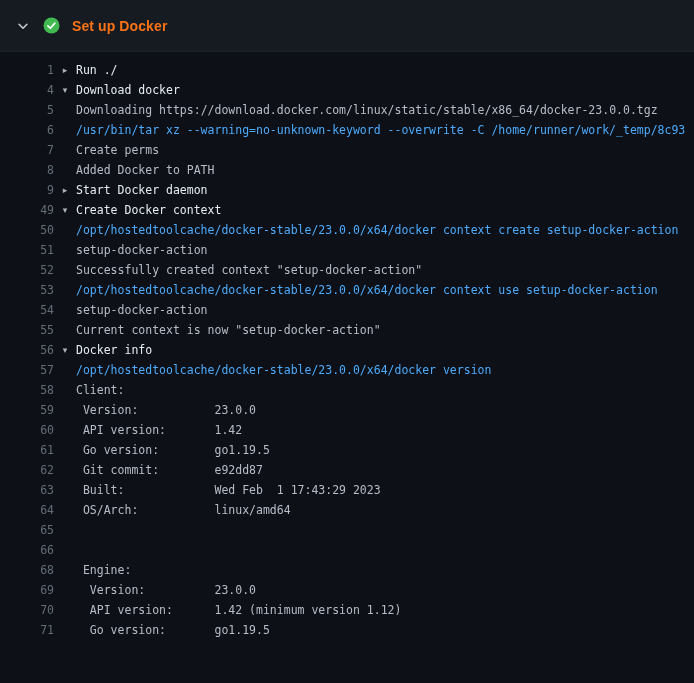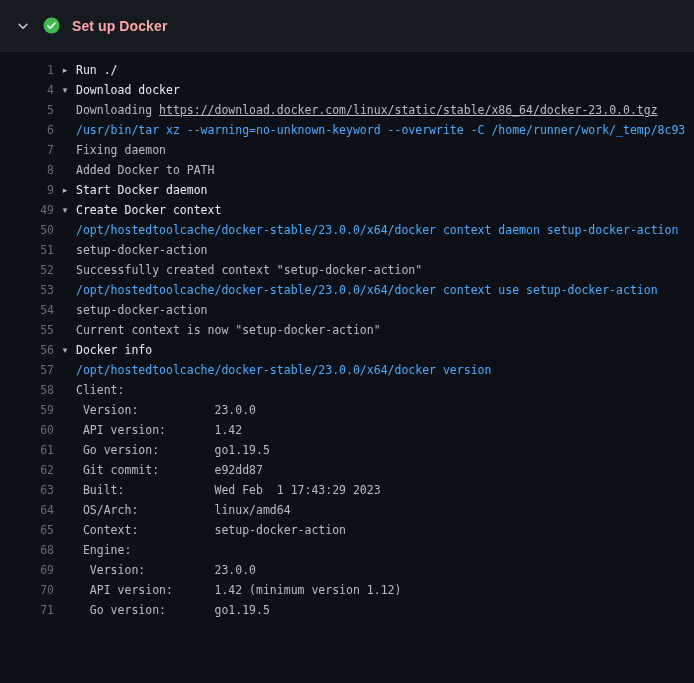--- a/index.html
+++ b/index.html
@@ -18,21 +18,21 @@
   .header{
     height:52px;width:100%;
     background:var(--header-bg);
     border-bottom:1px solid #1b2128;
     display:flex;align-items:center;
     padding:0 16px;cursor:pointer;
   }
   .header .chev{display:inline-flex;align-items:center;margin-right:13px;}
   .header .status{display:inline-flex;align-items:center;margin-right:12px;}
   .header .title{
-    color:#fca5a5;font-size:14px;font-weight:600;
+    color:#f97316;font-size:14px;font-weight:600;
     letter-spacing:.1px;
   }
 
   .log{
     padding-top:8px;
     font-family:"DejaVu Sans Mono","Liberation Mono",monospace;
     font-size:11.5px;
   }
   .line{
     display:flex;align-items:flex-start;
@@ -50,21 +50,21 @@
     font-family:"DejaVu Sans",sans-serif;
     font-size:9px;color:#aab2bb;line-height:20px;
     cursor:pointer;
   }
   .txt{white-space:pre;overflow:hidden;}
   .txt.plain{color:var(--plain);}
   .txt.group{color:var(--group);}
   .txt.command{color:var(--command);}
   .txt.link{color:var(--plain);}
   .log-link{
-    color:var(--plain);text-decoration:underline;cursor:pointer;
+    color:var(--plain);cursor:pointer;
   }
   .line.group{cursor:pointer;}
 </style>
 </head>
 <body>
 
 <div class="header">
   <span class="chev">
     <svg width="14" height="14" viewBox="0 0 16 16">
       <path d="M3.5 6l4.5 4.5L12.5 6" stroke="#c9d1d9" stroke-width="1.7" fill="none" stroke-linecap="round" stroke-linejoin="round"></path>
@@ -77,37 +77,38 @@
     </svg>
   </span>
   <span class="title">Set up Docker</span>
 </div>
 
 <div class="log">
     <div class="line group"><span class="ln">1</span><span class="marker">▸</span><span class="txt group">Run ./</span></div>
     <div class="line group"><span class="ln">4</span><span class="marker">▾</span><span class="txt group">Download docker</span></div>
     <div class="line"><span class="ln">5</span><span class="marker"></span><span class="txt link"><span>Downloading </span><a class="log-link">https://download.docker.com/linux/static/stable/x86_64/docker-23.0.0.tgz</a></span></div>
     <div class="line"><span class="ln">6</span><span class="marker"></span><span class="txt command">/usr/bin/tar xz --warning=no-unknown-keyword --overwrite -C /home/runner/work/_temp/8c93</span></div>
-    <div class="line"><span class="ln">7</span><span class="marker"></span><span class="txt plain">Fixing daemon</span></div>
+    <div class="line"><span class="ln">7</span><span class="marker"></span><span class="txt plain">Create perms</span></div>
     <div class="line"><span class="ln">8</span><span class="marker"></span><span class="txt plain">Added Docker to PATH</span></div>
     <div class="line group"><span class="ln">9</span><span class="marker">▸</span><span class="txt group">Start Docker daemon</span></div>
     <div class="line group"><span class="ln">49</span><span class="marker">▾</span><span class="txt group">Create Docker context</span></div>
-    <div class="line"><span class="ln">50</span><span class="marker"></span><span class="txt command">/opt/hostedtoolcache/docker-stable/23.0.0/x64/docker context daemon setup-docker-action</span></div>
+    <div class="line"><span class="ln">50</span><span class="marker"></span><span class="txt command">/opt/hostedtoolcache/docker-stable/23.0.0/x64/docker context create setup-docker-action</span></div>
     <div class="line"><span class="ln">51</span><span class="marker"></span><span class="txt plain">setup-docker-action</span></div>
     <div class="line"><span class="ln">52</span><span class="marker"></span><span class="txt plain">Successfully created context "setup-docker-action"</span></div>
     <div class="line"><span class="ln">53</span><span class="marker"></span><span class="txt command">/opt/hostedtoolcache/docker-stable/23.0.0/x64/docker context use setup-docker-action</span></div>
     <div class="line"><span class="ln">54</span><span class="marker"></span><span class="txt plain">setup-docker-action</span></div>
     <div class="line"><span class="ln">55</span><span class="marker"></span><span class="txt plain">Current context is now "setup-docker-action"</span></div>
     <div class="line group"><span class="ln">56</span><span class="marker">▾</span><span class="txt group">Docker info</span></div>
     <div class="line"><span class="ln">57</span><span class="marker"></span><span class="txt command">/opt/hostedtoolcache/docker-stable/23.0.0/x64/docker version</span></div>
     <div class="line"><span class="ln">58</span><span class="marker"></span><span class="txt plain">Client:</span></div>
     <div class="line"><span class="ln">59</span><span class="marker"></span><span class="txt plain"> Version:           23.0.0</span></div>
     <div class="line"><span class="ln">60</span><span class="marker"></span><span class="txt plain"> API version:       1.42</span></div>
     <div class="line"><span class="ln">61</span><span class="marker"></span><span class="txt plain"> Go version:        go1.19.5</span></div>
     <div class="line"><span class="ln">62</span><span class="marker"></span><span class="txt plain"> Git commit:        e92dd87</span></div>
     <div class="line"><span class="ln">63</span><span class="marker"></span><span class="txt plain"> Built:             Wed Feb  1 17:43:29 2023</span></div>
     <div class="line"><span class="ln">64</span><span class="marker"></span><span class="txt plain"> OS/Arch:           linux/amd64</span></div>
-    <div class="line"><span class="ln">65</span><span class="marker"></span><span class="txt plain"> Context:           setup-docker-action</span></div>
+    <div class="line"><span class="ln">65</span><span class="marker"></span></div>
+    <div class="line"><span class="ln">66</span><span class="marker"></span><span class="txt plain"></span></div>
     <div class="line"><span class="ln">68</span><span class="marker"></span><span class="txt plain"> Engine:</span></div>
     <div class="line"><span class="ln">69</span><span class="marker"></span><span class="txt plain">  Version:          23.0.0</span></div>
     <div class="line"><span class="ln">70</span><span class="marker"></span><span class="txt plain">  API version:      1.42 (minimum version 1.12)</span></div>
     <div class="line"><span class="ln">71</span><span class="marker"></span><span class="txt plain">  Go version:       go1.19.5</span></div>
   </div>
 
 </body></html>

